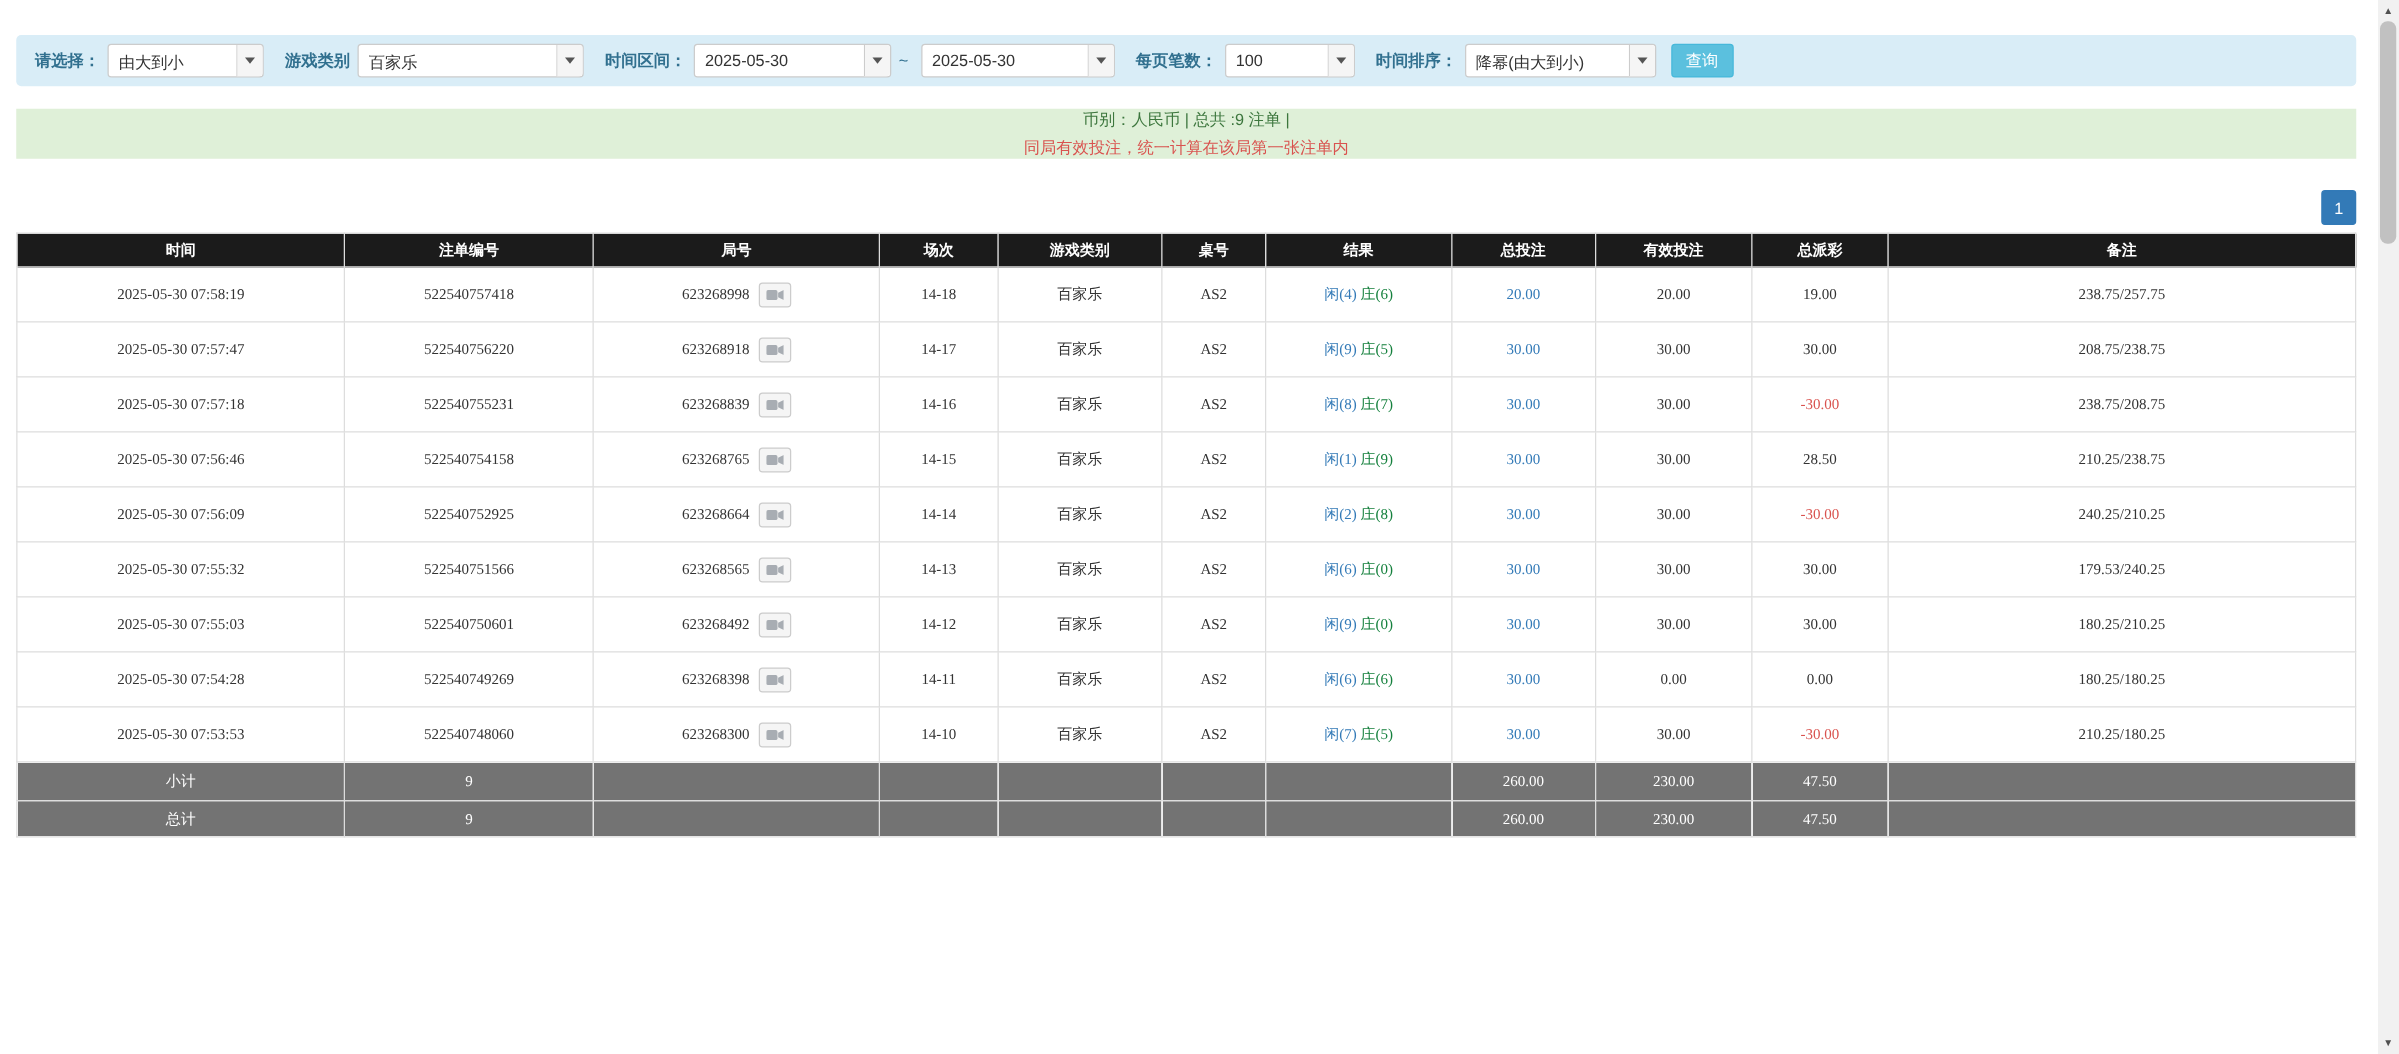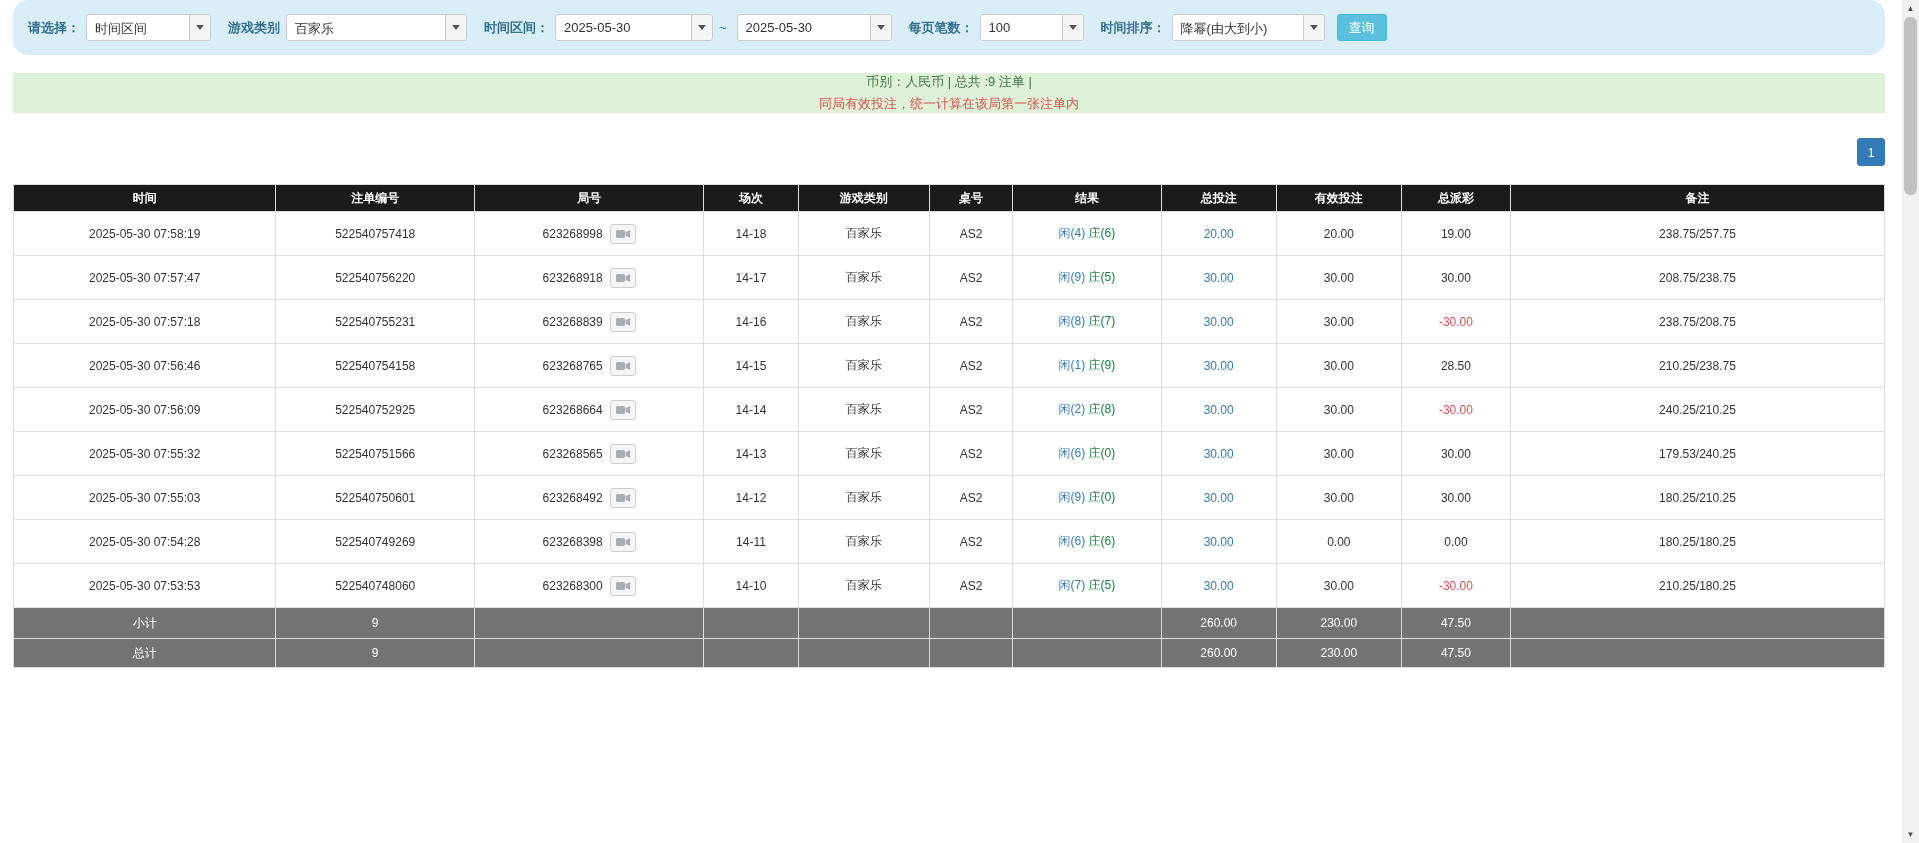--- a/index.html
+++ b/index.html
@@ -2,22 +2,22 @@
 <html><head>
 <meta charset="utf-8">
 <style>
   * { margin:0; padding:0; box-sizing:border-box; }
   html,body { width:1919px; height:843px; overflow:hidden; background:#fff;
               font-family:"Liberation Sans","DejaVu Sans",sans-serif; }
   .page { padding:0 17px 0 13px; position:relative; width:1902px; }
   .page-title { font-size:18px; color:#333; padding:9px 0 10px 2px; }
 
   
-  .filter-bar { background:#d9edf7; border-radius:15px; height:55px;
-                display:flex; align-items:center; padding:0 13px; }
+  .filter-bar { background:#d9edf7; border-radius:4px; height:41px;
+                display:flex; align-items:center; padding:0 13px;margin-top:28px; }
   .f-label { color:#31708f; font-size:13px; font-weight:bold; margin-left:17px; white-space:nowrap; }
   .f-label.first { margin-left:2px; }
   .combo { display:inline-flex; align-items:stretch; background:#fff; border:1px solid #ccc;
            border-radius:3px; height:27px; margin-left:6px; cursor:pointer; }
   .combo .val { padding:5px 8px 0 8px; font-size:13px; color:#333; flex:1;
                 white-space:nowrap; overflow:hidden; text-align:left; }
   .combo .caret-box { width:21px; border-left:1px solid #ccc; background:#f5f5f5;
                       display:flex; align-items:center; justify-content:center;
                       border-radius:0 3px 3px 0; }
   .caret { width:0; height:0; border-left:4px solid transparent;
@@ -34,21 +34,21 @@
   .summary-left { color:#3c763d; font-size:13px; }
   .summary-right { color:#d9534f; font-size:13px; }
 
   
   .pagination-row { margin-top:25px; display:flex; justify-content:flex-end; }
   .page-btn { min-width:28px; height:28px; background:#337ab7; border:1px solid #337ab7;
               color:#fff; font-size:13px; border-radius:3px; display:flex;
               align-items:center; justify-content:center; cursor:pointer; }
 
   
-  table.data-table { width:100%; border-collapse:collapse; table-layout:fixed; margin-top:18px; }
+  table.data-table { width:100%; border-collapse:collapse; table-layout:fixed; margin-top:6px;font-family:Liberation Serif, serif; }
   .data-table th { background:#1b1b1b; color:#fff; font-size:12px; font-weight:bold;
                    height:27px; border:1px solid #ddd; text-align:center; }
   .data-table td { border:1px solid #ddd; text-align:center; font-size:12px;
                    color:#333; height:44px; background:#fff; overflow:hidden; }
   .data-table tfoot td { background:#737373; color:#fff; height:31px; font-weight:normal; }
   .data-table tfoot tr.total-row td { height:29px; }
   .round-num { vertical-align:middle; }
   .replay-btn { display:inline-flex; align-items:center; justify-content:center;
                 width:26px; height:20px; margin-left:7px; background:#f5f5f5;
                 border:1px solid #ccc; border-radius:3px; vertical-align:middle; cursor:pointer; }
@@ -67,21 +67,21 @@
 </style>
 </head>
 <body>
 
 <div class="page">
 
 
   <div class="filter-bar">
     <span class="f-label first">请选择：</span>
     <div class="combo w-select">
-      <span class="val">时间区间</span>
+      <span class="val">由大到小</span>
       <span class="caret-box">
           <span class="caret"></span>
         </span>
     </div>
 
     <span class="f-label">游戏类别</span>
     <div class="combo w-game">
       <span class="val">百家乐</span>
       <span class="caret-box">
           <span class="caret"></span>

